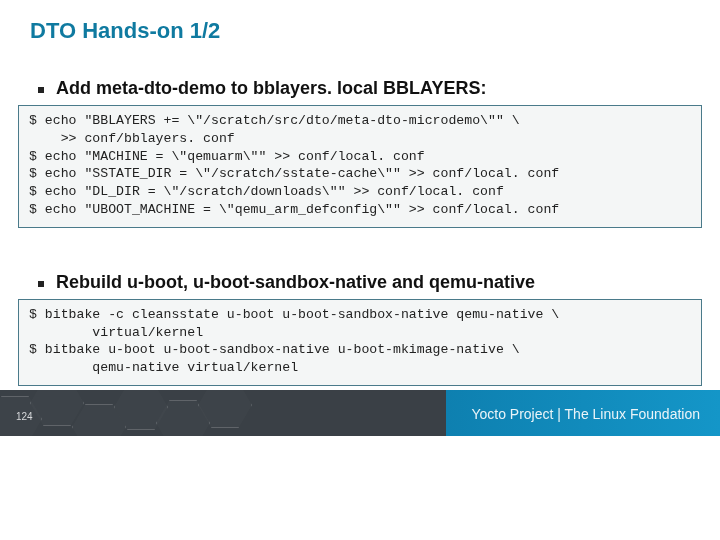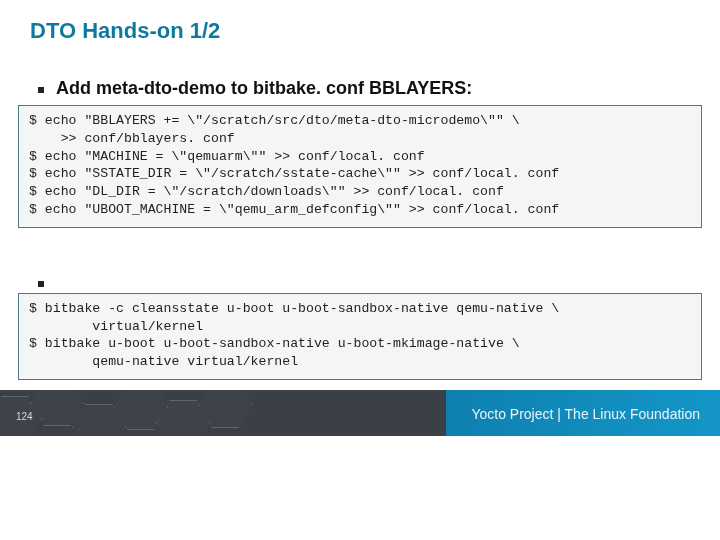--- a/index.html
+++ b/index.html
@@ -52,34 +52,35 @@
 <body>
 
 <div class="slide">
 
   <div class="title-block">
     <div class="title-line">DTO Hands-on 1/2</div>
   </div>
 
   <div class="bullet">
     <span class="bullet-dot"></span>
-    <span class="bullet-text">Add meta-dto-demo to bitbake. conf BBLAYERS:</span>
+    <span class="bullet-text">Add meta-dto-demo to bblayers. local BBLAYERS:</span>
   </div>
 
   <div class="code-box">$ echo "BBLAYERS += \"/scratch/src/dto/meta-dto-microdemo\"" \
     &gt;&gt; conf/bblayers. conf
 $ echo "MACHINE = \"qemuarm\"" &gt;&gt; conf/local. conf
 $ echo "SSTATE_DIR = \"/scratch/sstate-cache\"" &gt;&gt; conf/local. conf
 $ echo "DL_DIR = \"/scratch/downloads\"" &gt;&gt; conf/local. conf
 $ echo "UBOOT_MACHINE = \"qemu_arm_defconfig\"" &gt;&gt; conf/local. conf</div>
 
   <div style="height:18px"></div>
 
   <div class="bullet">
     <span class="bullet-dot"></span>
+    <span class="bullet-text">Rebuild u-boot, u-boot-sandbox-native and qemu-native</span>
   </div>
 
   <div class="code-box">$ bitbake -c cleansstate u-boot u-boot-sandbox-native qemu-native \
         virtual/kernel
 $ bitbake u-boot u-boot-sandbox-native u-boot-mkimage-native \
         qemu-native virtual/kernel</div>
 
   <div class="footer">
     <div class="footer-bg">
       <div class="hex" style="left:-12px; bottom:-6px;"></div>

